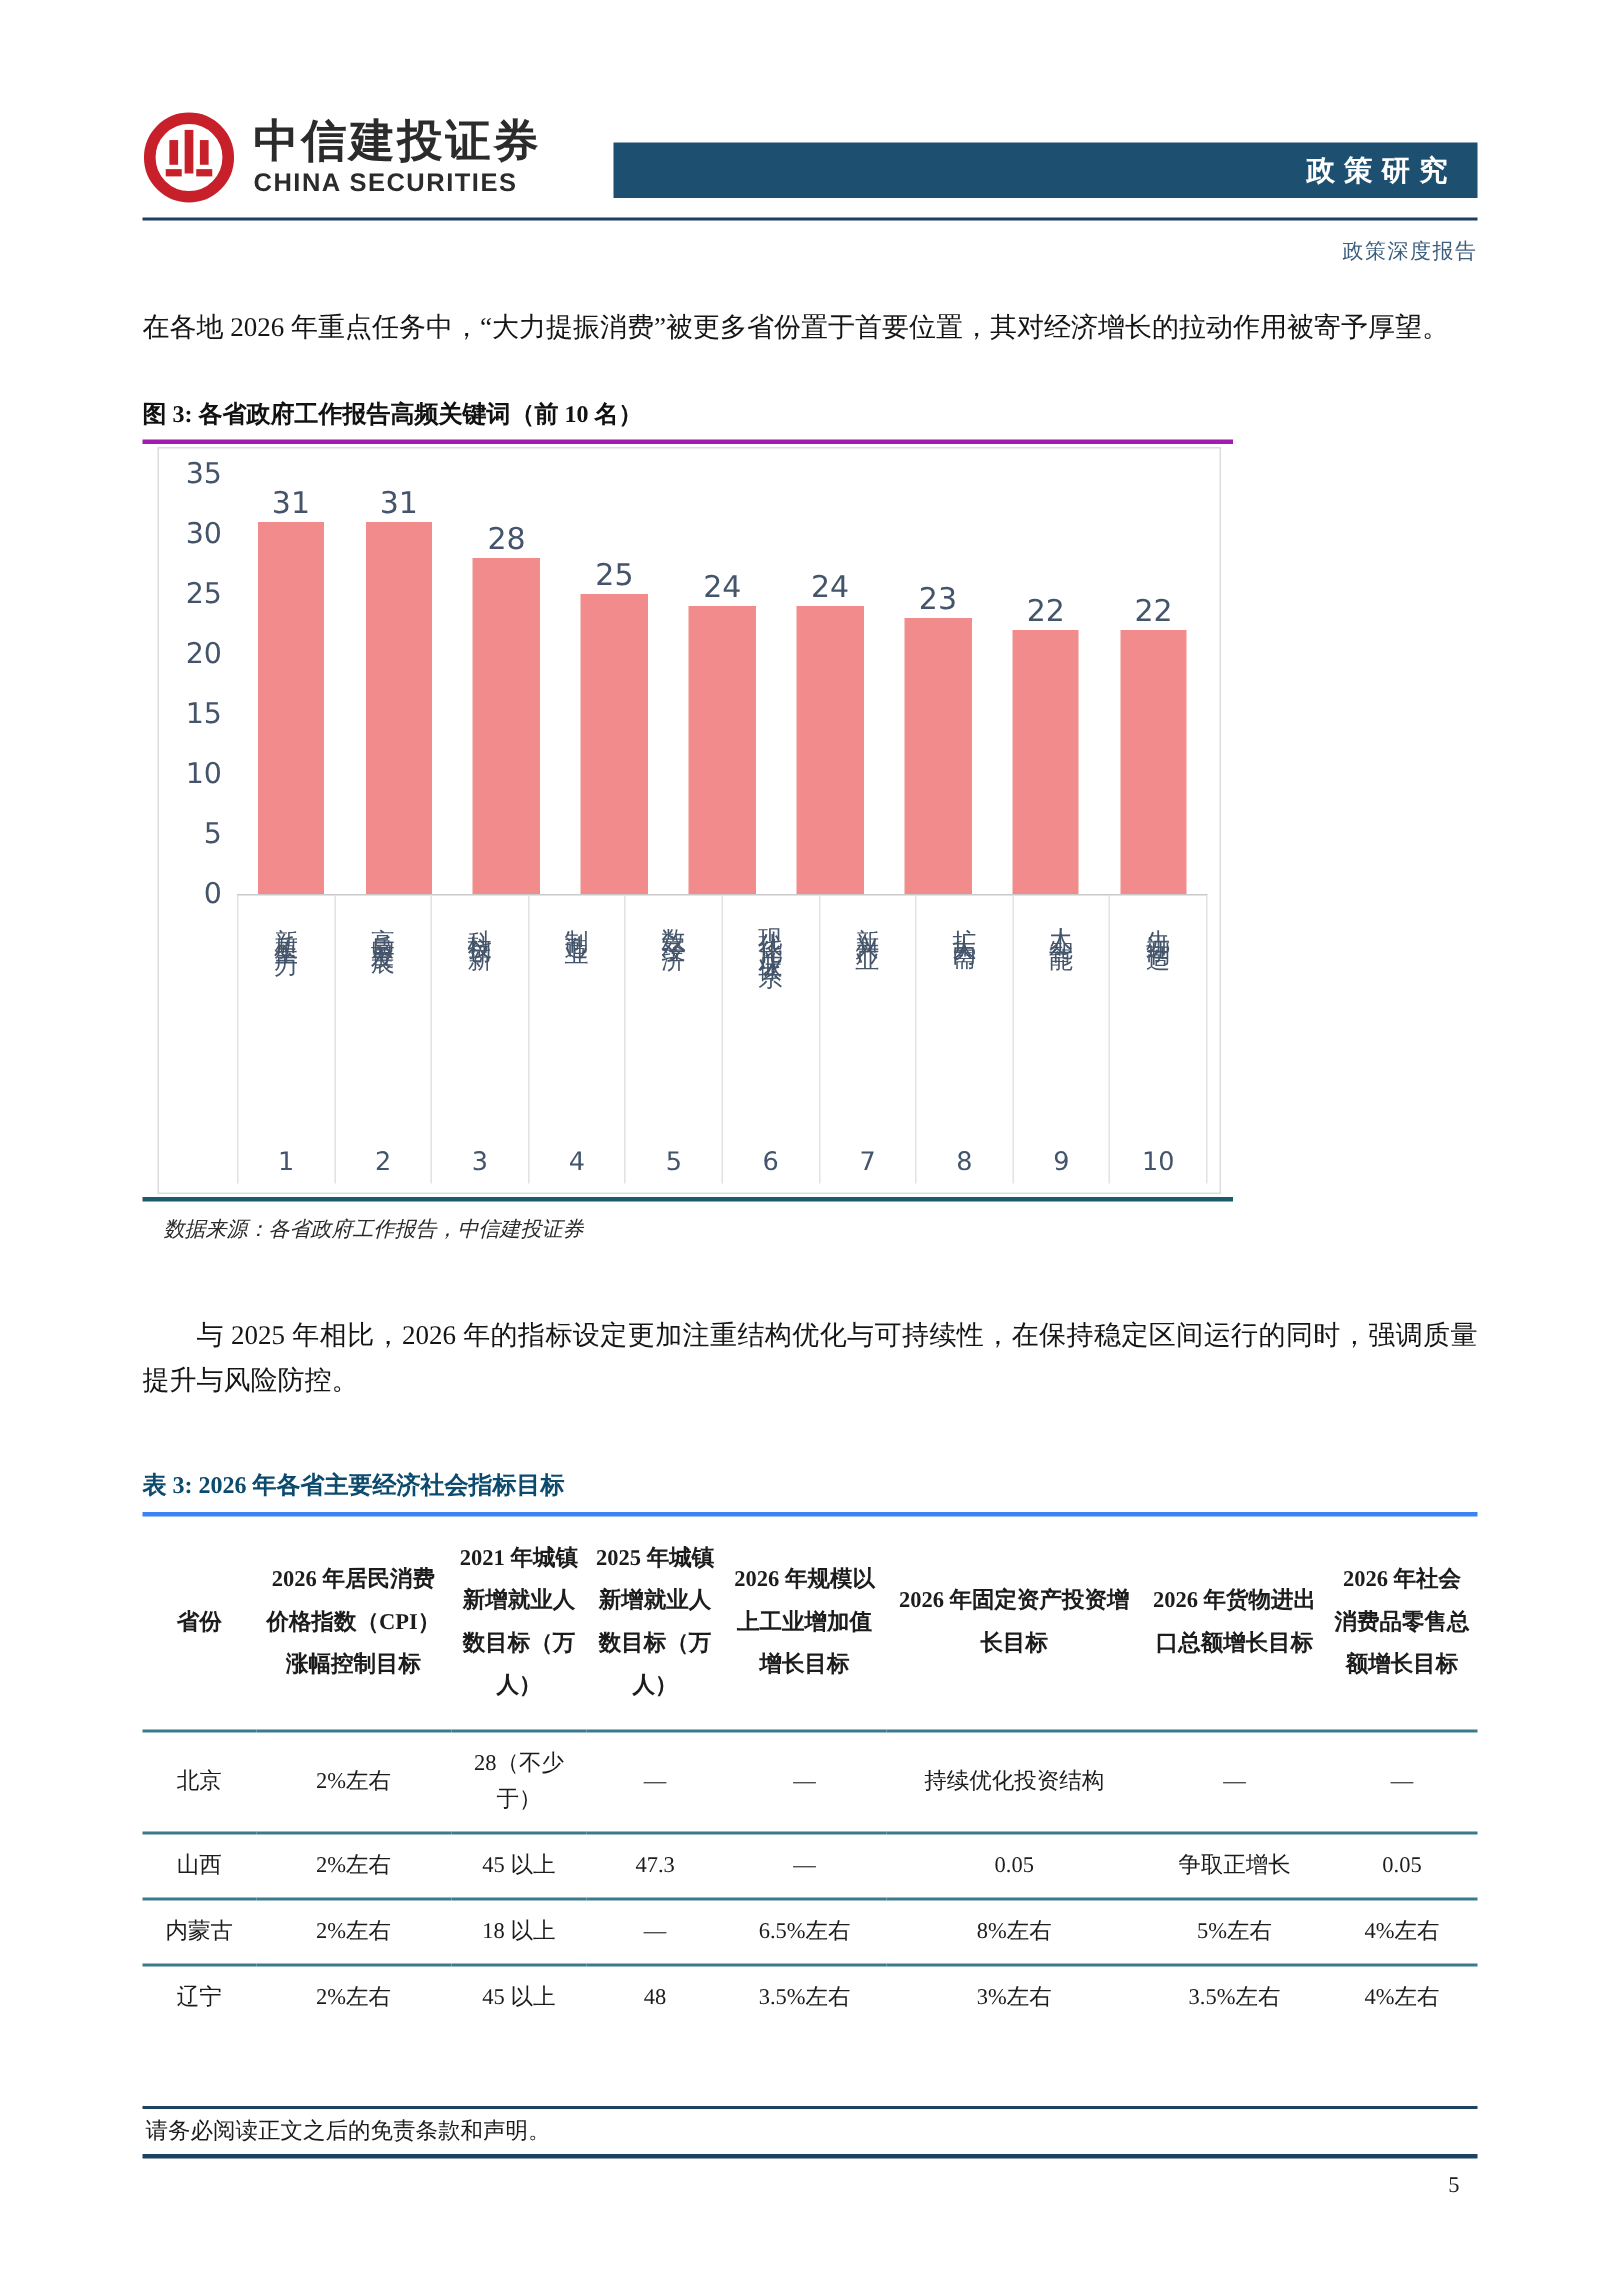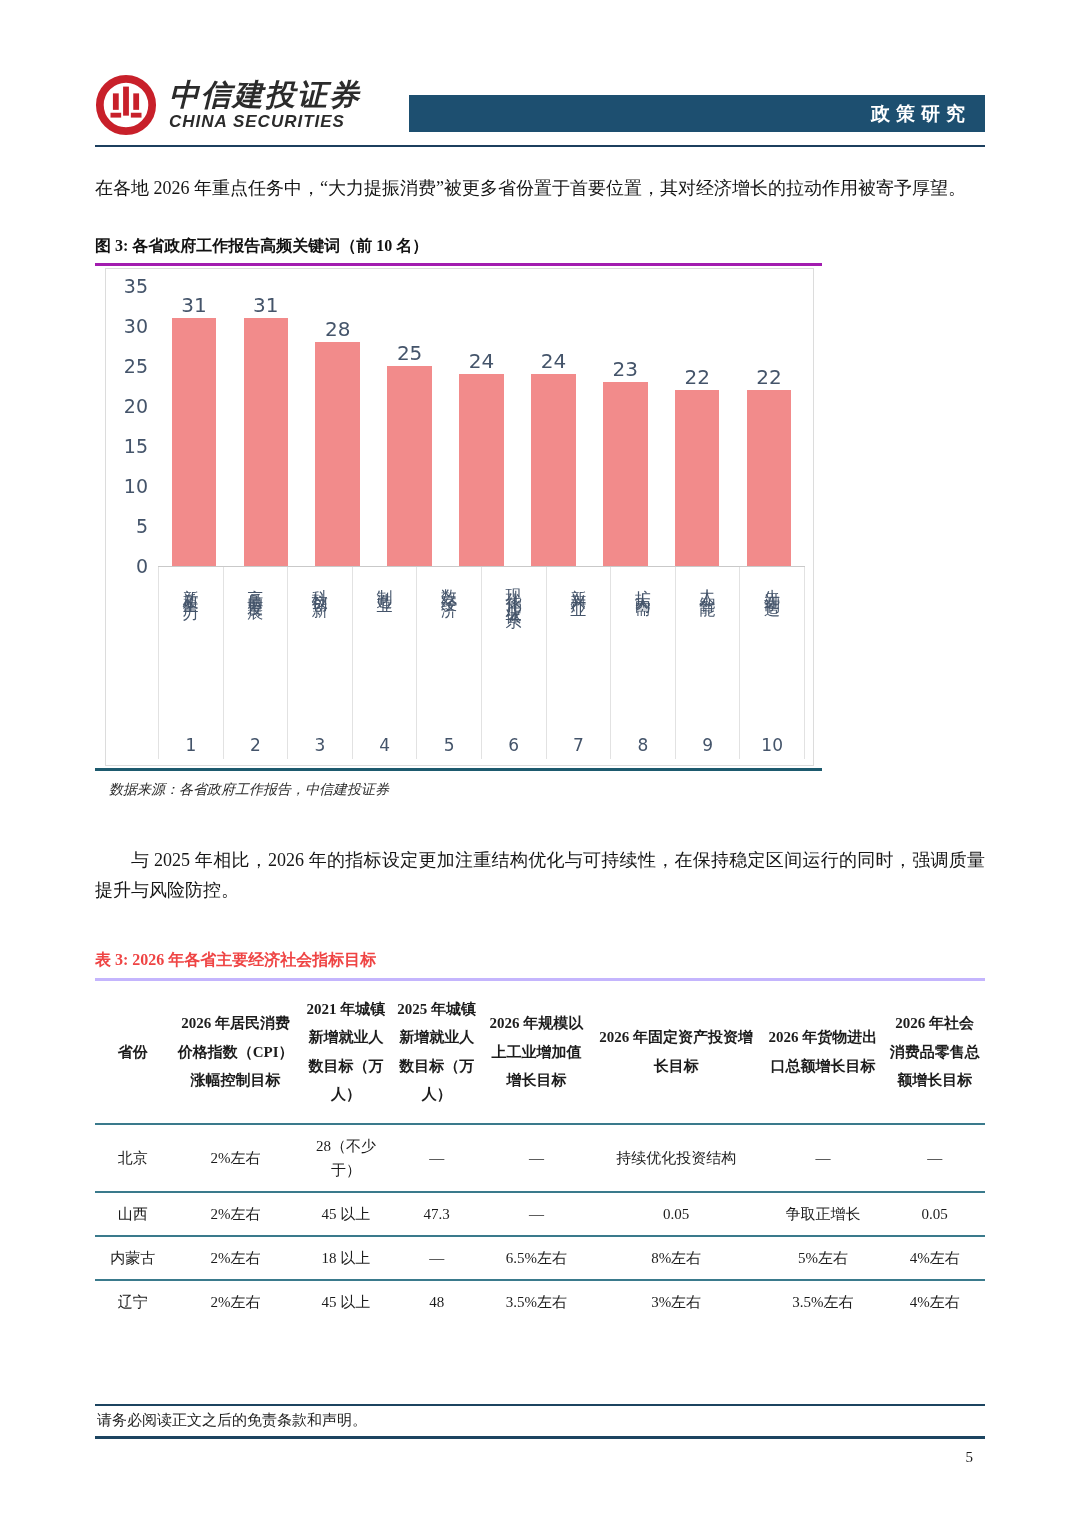--- a/index.html
+++ b/index.html
@@ -3,21 +3,21 @@
 <meta charset="utf-8">
 <style>
   * { margin:0; padding:0; box-sizing:border-box; }
   html,body { background:#ffffff; }
   body { font-family:"Liberation Serif","DejaVu Serif",serif; color:#1c1c1c; }
   .page { position:relative; width:1080px; height:1527px; margin:0 auto; background:#fff; overflow:hidden; }
   .content { padding:0 95px; }
 
   
   .header-row { display:flex; align-items:flex-end; padding-top:74px; }
-  .brand { display:flex; align-items:center; gap:12px;font-style:italic; }
+  .brand { display:flex; align-items:center; gap:12px; }
   .logo-svg { width:62px; height:62px; flex:0 0 auto; }
   .brand-text { display:flex; flex-direction:column; line-height:1.05; }
   .brand-cn { font-family:"Liberation Sans","DejaVu Sans",sans-serif; font-weight:bold; font-size:30px; color:#2b2b2b; letter-spacing:2px; }
   .brand-en { font-family:"Liberation Sans","DejaVu Sans",sans-serif; font-weight:bold; font-size:17px; color:#2b2b2b; letter-spacing:1px; margin-top:2px; }
   .banner { flex:1; margin-left:48px; height:37px; background:#1d4f70; color:#fff;
             display:flex; align-items:center; justify-content:flex-end;
             font-weight:bold; font-size:19px; letter-spacing:6px; padding-right:14px; margin-bottom:4px; }
   .header-rule { border:none; border-top:2px solid #1c3f5e; margin-top:9px; }
   .report-type { text-align:right; font-size:14px; color:#3b5e7e; margin-top:12px; letter-spacing:1px; }
 
@@ -44,21 +44,21 @@
             border-left:1px solid #e2e2e2; }
   .x-cell:last-child { border-right:1px solid #e2e2e2; }
   .x-text { writing-mode:vertical-rl; text-orientation:upright; font-size:16px; color:#44546a;
             letter-spacing:4px; line-height:1.1; }
   .x-rank { margin-top:auto; font-size:17px; color:#44546a; padding-bottom:4px; }
   .figure-bottom-rule { border:none; border-top:3px solid #1d5a6e; margin-top:2px; }
   .figure-source { margin-top:10px; font-style:italic; font-size:14px; color:#2a2a2a; padding-left:14px; }
 
   
   .table-wrap { margin-top:44px; }
-  .table-title { font-weight:bold; font-size:16px; color:#ef4444; padding-bottom:7px; border-bottom:3px solid #c4b5fd; }
+  .table-title { font-weight:bold; font-size:16px; color:#0c4a6e; padding-bottom:7px; border-bottom:3px solid #3b82f6; }
   table.data { width:100%; border-collapse:collapse; font-size:15px; color:#1c1c1c; }
   table.data th { font-weight:bold; text-align:center; vertical-align:middle; padding:14px 4px; line-height:1.9; }
   table.data td { text-align:center; vertical-align:middle; padding:9px 4px; line-height:1.6; }
   table.data thead tr { border-bottom:2px solid #3a7a8c; }
   table.data tbody tr { border-bottom:2px solid #3a7a8c; }
   table.data tbody tr:last-child { border-bottom:none; }
   col.c1{width:8.5%} col.c2{width:14.6%} col.c3{width:10.2%} col.c4{width:10.2%}
   col.c5{width:12.2%} col.c6{width:19.2%} col.c7{width:13.8%} col.c8{width:11.3%}
 
   
@@ -85,20 +85,21 @@
           <rect x="37" y="40" width="11" height="5" fill="#c8202a"></rect>
         </svg>
         <div class="brand-text">
           <span class="brand-cn">中信建投证券</span>
           <span class="brand-en">CHINA SECURITIES</span>
         </div>
       </div>
       <div class="banner">政策研究</div>
     </div>
     <hr class="header-rule">
+    <div class="report-type">政策深度报告</div>
 
     <p class="para para-1">在各地 2026 年重点任务中，“大力提振消费”被更多省份置于首要位置，其对经济增长的拉动作用被寄予厚望。</p>
 
     <div class="figure-wrap">
       <div class="figure-title">图 3: 各省政府工作报告高频关键词（前 10 名）</div>
       <div class="chart-box">
         <div class="chart-grid">
           <div class="y-axis">
               <span class="ytick" style="bottom: -9px;">0</span>
               <span class="ytick" style="bottom: 31px;">5</span>

